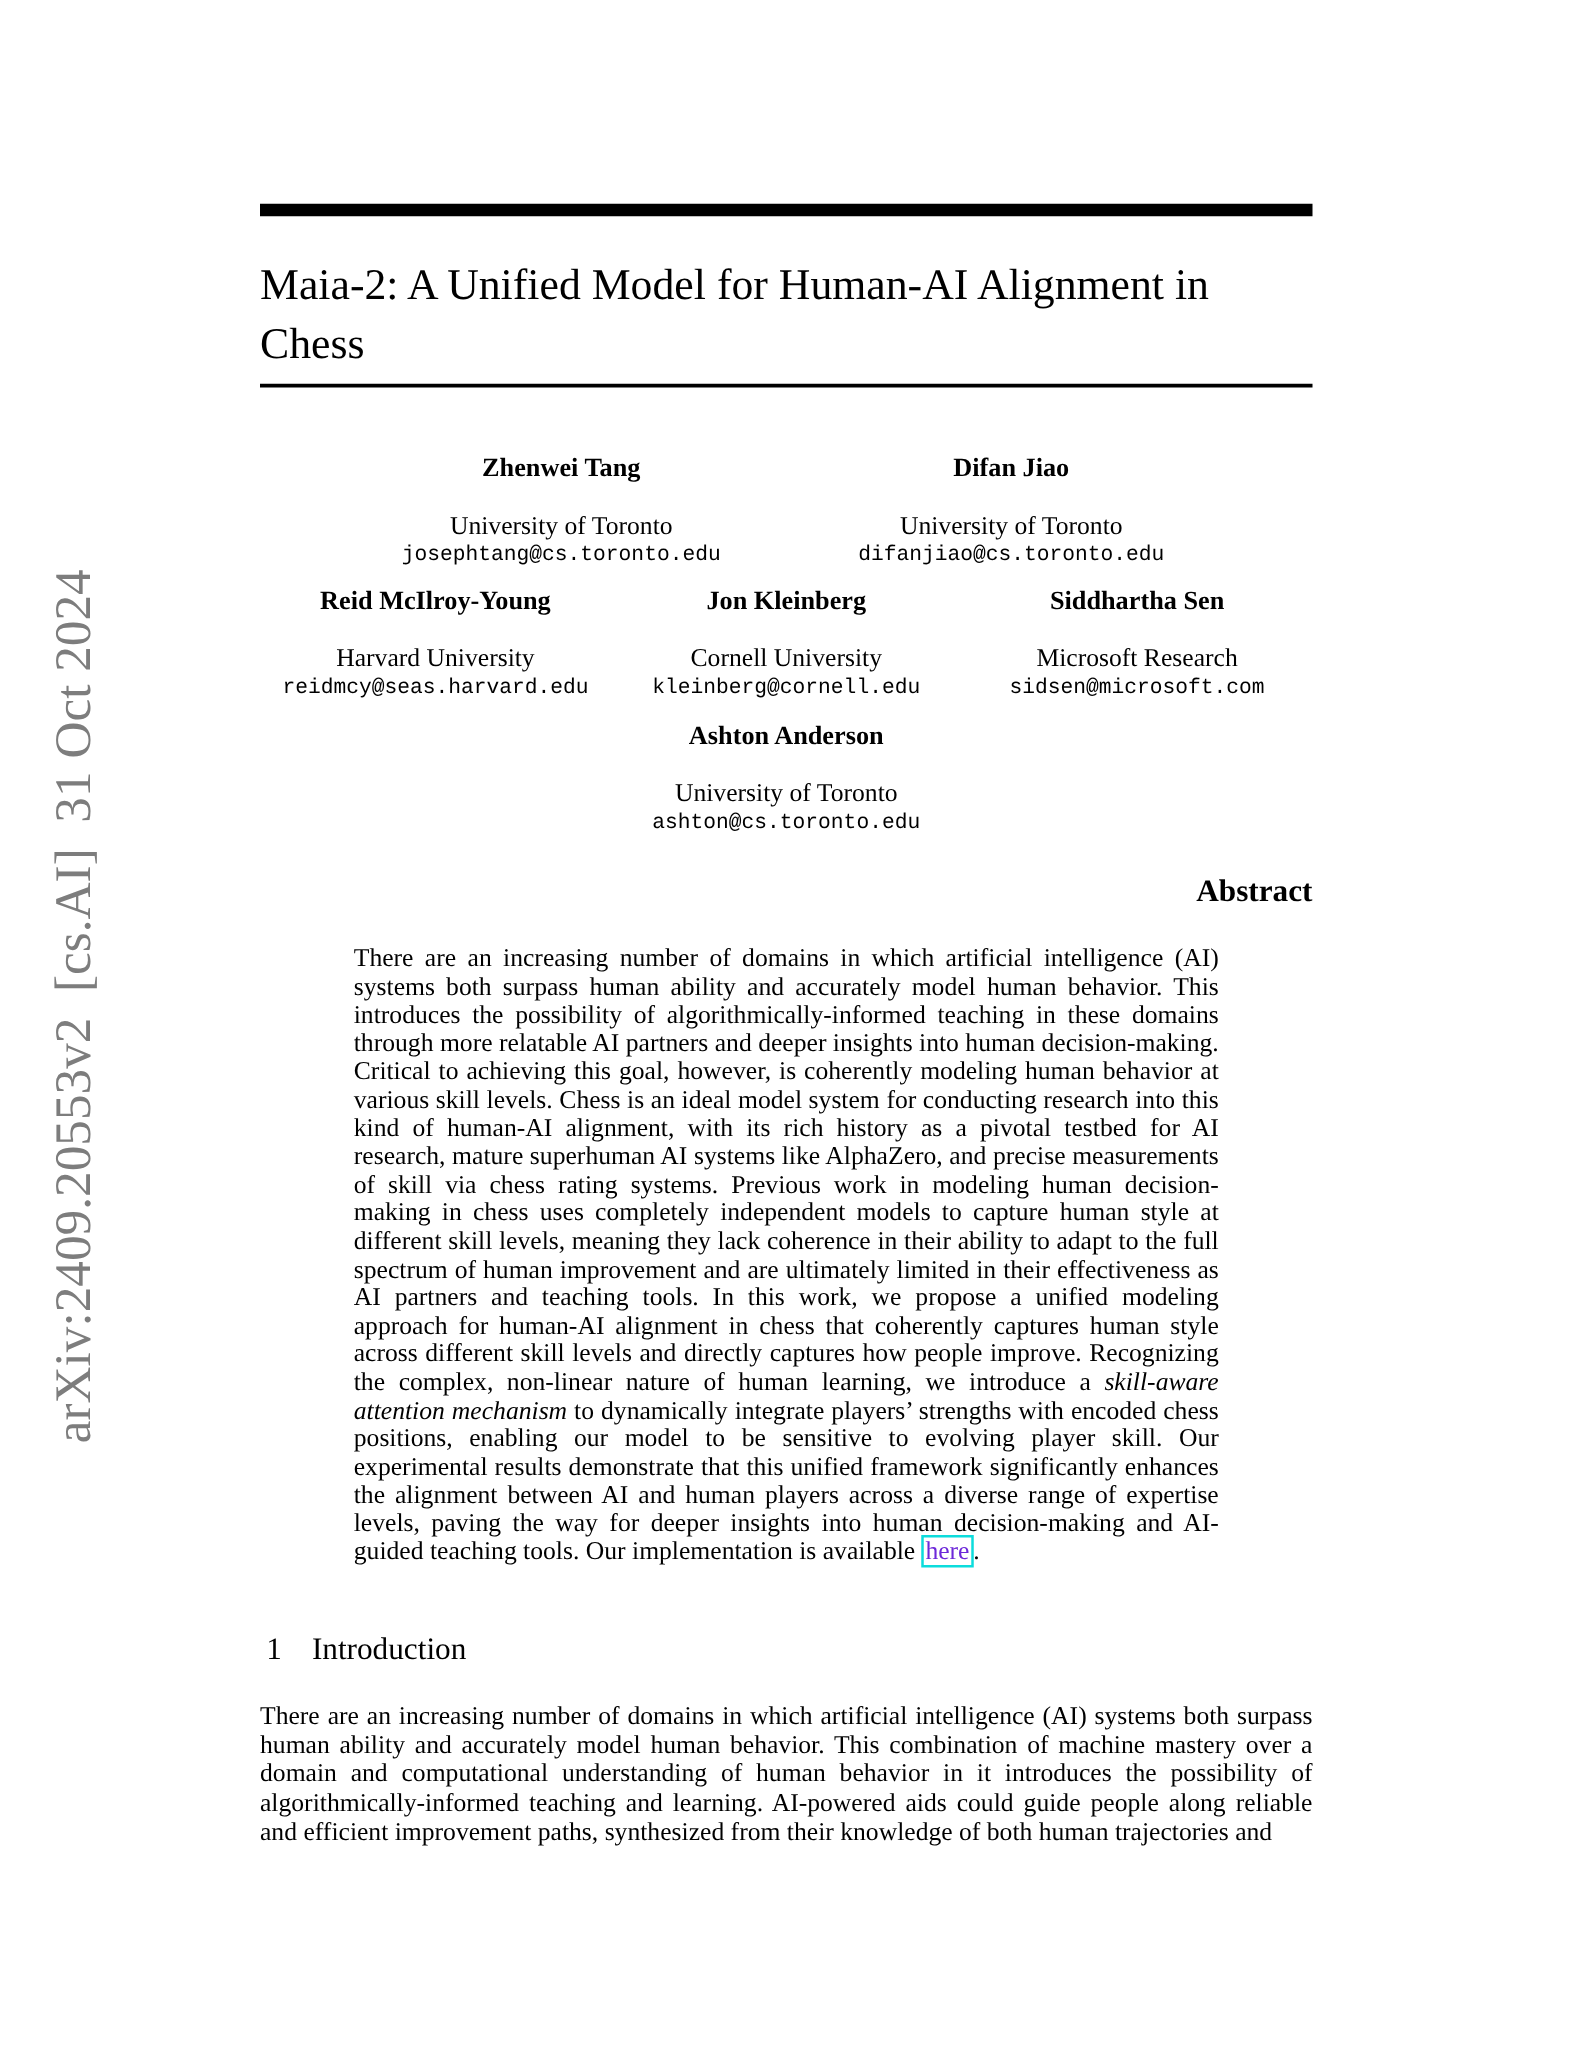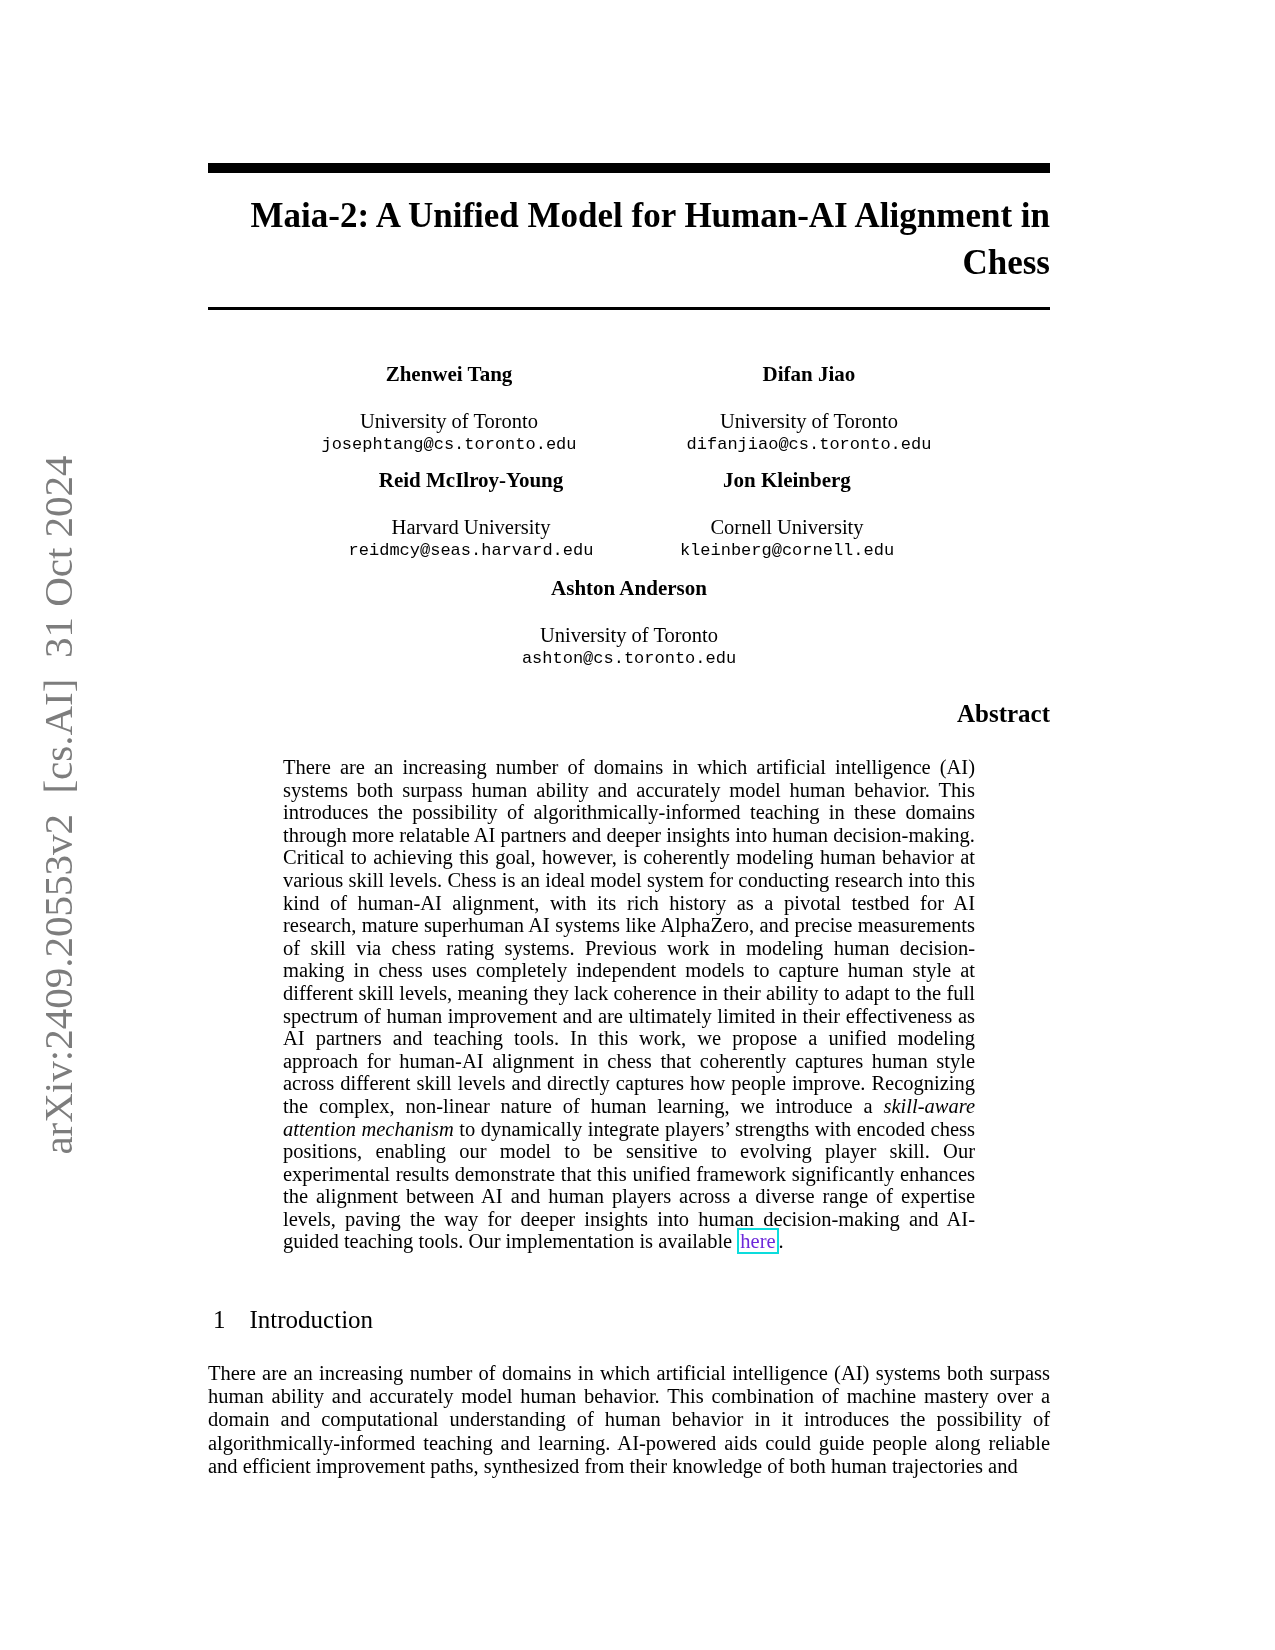--- a/index.html
+++ b/index.html
@@ -7,22 +7,22 @@
     position:relative;
     width:1275px;height:1650px;
     background:#ffffff;
     font-family:"Liberation Serif","DejaVu Serif",serif;
     color:#000;
     overflow:hidden;
   }
   .rule-thick{position:absolute;left:208px;width:842px;height:10px;background:#000;top:163px;}
   .rule-thin{position:absolute;left:208px;width:842px;height:3px;background:#000;top:307px;}
   .paper-title{
-    position:absolute;left:208px;top:192px;width:842px;
-    text-align:right;font-weight:bold;font-size:35px;line-height:47px;
+    position:absolute;left:208px;top:204px;width:842px;
+    text-align:left;font-weight:normal;font-size:35px;line-height:47px;
   }
   .author-row{position:absolute;left:208px;width:842px;display:flex;justify-content:center;}
   .row1{top:362px;gap:44px;}
   .row2{top:468px;gap:0;}
   .row3{top:576px;}
   .author{width:316px;text-align:center;}
   .author .name{font-weight:bold;font-size:21px;line-height:24px;}
   .author .affil{font-size:20.5px;line-height:24px;margin-top:23px;}
   .author .email{font-family:"Liberation Mono","DejaVu Sans Mono",monospace;font-size:17px;line-height:23px;}
   .abstract-heading{
@@ -90,20 +90,25 @@
     <div class="author">
       <div class="name">Reid McIlroy-Young</div>
       <div class="affil">Harvard University</div>
       <div class="email">reidmcy@seas.harvard.edu</div>
     </div>
     <div class="author">
       <div class="name">Jon Kleinberg</div>
       <div class="affil">Cornell University</div>
       <div class="email">kleinberg@cornell.edu</div>
     </div>
+    <div class="author">
+      <div class="name">Siddhartha Sen</div>
+      <div class="affil">Microsoft Research</div>
+      <div class="email">sidsen@microsoft.com</div>
+    </div>
   </div>
 
   <div class="author-row row3">
     <div class="author">
       <div class="name">Ashton Anderson</div>
       <div class="affil">University of Toronto</div>
       <div class="email">ashton@cs.toronto.edu</div>
     </div>
   </div>
 

